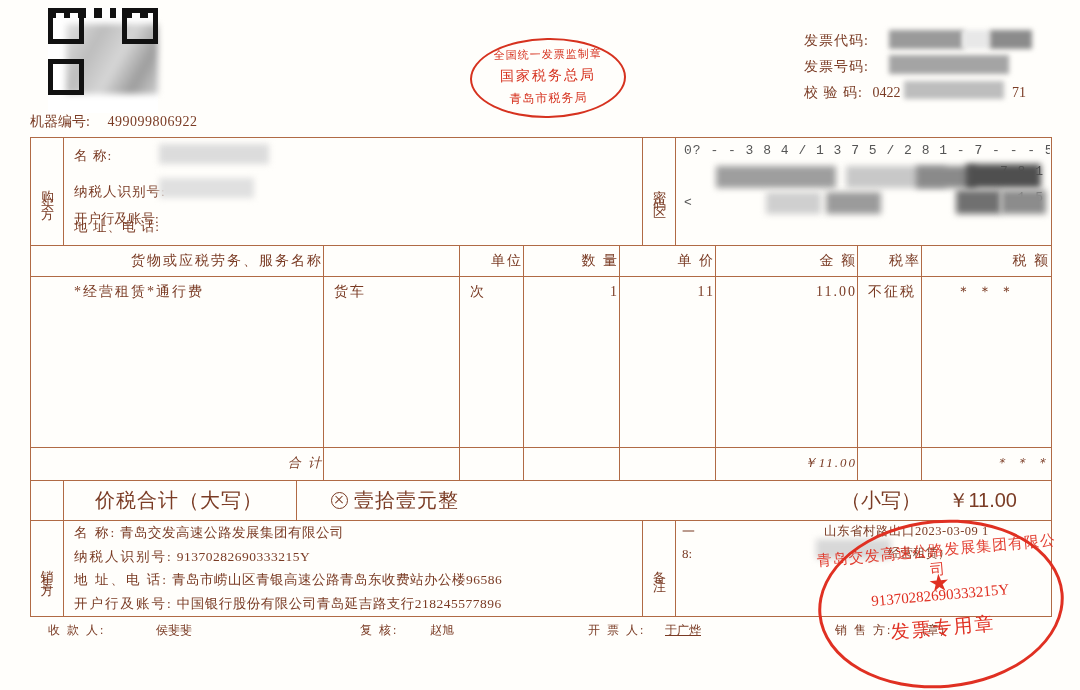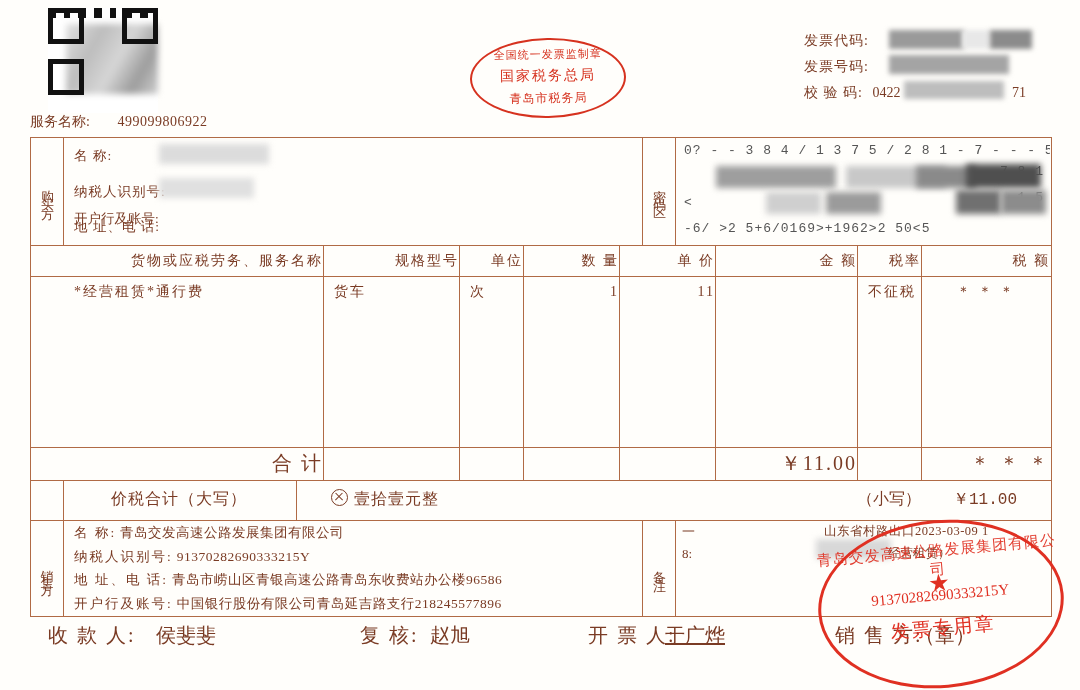--- a/index.html
+++ b/index.html
@@ -110,21 +110,21 @@
   .m4 { left: 100px; top: 1px; width: 100px; height: 18px; background: #bdbdbd; }
 
   
   .machine {
     position: absolute;
     left: 30px; top: 113px;
     font-size: 14px;
     color: #7a3b24;
     font-family: "Liberation Serif", serif;
   }
-  .machine .mv { margin-left: 24px; letter-spacing: 0.5px; }
+  .machine .mv { margin-left: 14px; letter-spacing: 0.5px; }
 
   
   .frame {
     position: absolute;
     left: 30px; top: 137px;
     width: 1020px; height: 478px;
     border: 1px solid #b06a45;
   }
 
   .hline { position: absolute; left: 0; width: 100%; border-top: 1px solid #b06a45; }
@@ -204,31 +204,32 @@
     font-family: "Liberation Serif", serif;
   }
   .itrow .cell { text-align: center; }
   .ralign { text-align: right !important; padding-right: 16px; }
   .lalign { text-align: left !important; padding-left: 10px; }
 
   .sumrow {
     position: absolute;
     left: 0; top: 310px;
     width: 100%; height: 30px;
-    font-size: 20px; color: #7a3b24;
-    font-family: "Liberation Serif", serif;
+    font-size: 13px; color: #7a3b24;
+    font-family: "Liberation Serif", serif;
+    font-style: italic;
   }
 
   
   .totalrow {
     position: absolute;
     left: 0; top: 343px;
     width: 100%; height: 39px;
-    font-size: 16px; color: #7a3b24;
-    font-family: Liberation Mono, monospace;
+    font-size: 20px; color: #7a3b24;
+    font-family: Liberation Sans, sans-serif;
   }
   .totalrow .tw-label {
     position: absolute; left: 33px; top: 0; width: 230px;
     height: 39px; line-height: 39px; text-align: center; letter-spacing: 1px;
   }
   .totalrow .tw-value {
     position: absolute; left: 300px; top: 0; height: 39px; line-height: 39px;
     letter-spacing: 1px;
   }
   .circx {
@@ -292,21 +293,21 @@
   .remark-body .rl { padding-left: 6px; line-height: 22px; }
   .rmask { position: absolute; left: 140px; top: 18px; width: 75px; height: 20px; background: #d8d8d8; filter: blur(3px); }
   .rtext { position: absolute; left: 148px; top: 2px; font-size: 12.5px; color: #7a3b24; letter-spacing: 0.5px; }
   .rtext2 { position: absolute; left: 212px; top: 24px; font-size: 12.5px; color: #7a3b24; }
 
   
   .footer {
     position: absolute;
     left: 30px; top: 622px;
     width: 1020px; height: 30px;
-    font-size: 20px; color: #7a3b24;
+    font-size: 12px; color: #7a3b24;
     font-family: "Liberation Serif", serif;
   }
   .footer span.k { letter-spacing: 2px; }
   .f1 { position: absolute; left: 18px; }
   .f1v { position: absolute; left: 110px; margin-left: 16px; }
   .f2 { position: absolute; left: 330px; }
   .f2v { position: absolute; left: 400px; }
   .f3 { position: absolute; left: 558px; }
   .f3v { position: absolute; left: 635px; text-decoration: underline; }
   .f4 { position: absolute; left: 805px; }
@@ -386,21 +387,21 @@
     </div>
     <div class="row">
       <span class="lbl">校 验 码:</span>
       <span style="margin-left:6px">0422</span>
       <span class="mask m4"></span>
       <span style="position:absolute;left:208px;top:0">71</span>
     </div>
   </div>
 
   <div class="machine">
-    <span>服务名称:</span>
+    <span>机器编号:</span>
     <span class="mv">499099806922</span>
   </div>
 
   <div class="frame">
 
     <div class="hline" style="top:107px"></div>
     <div class="hline" style="top:138px"></div>
     <div class="hline" style="top:309px"></div>
     <div class="hline" style="top:342px"></div>
     <div class="hline" style="top:382px"></div>
@@ -443,50 +444,49 @@
     </div>
     <div style="position:absolute;left:43px;top:72px;font-size:13.5px;color:#7a3b24;font-family:'Liberation Serif',serif;">开户行及账号:</div>
 
     <div class="pw-label">
       <span style="writing-mode:vertical-rl;letter-spacing:8px;">密码区</span>
     </div>
     <div class="pw-body">
       <div class="pw-line">0? -  - 3 8 4 / 1 3 7 5 / 2 8 1 - 7 -  -  - 5 3 &gt; 7 *</div>
       <div class="pw-line"></div>
       <div class="pw-line">&lt;</div>
-      <div class="pw-line">-6/ &gt;2 5+6/0169&gt;+1962&gt;2  50&lt;5</div>
       <div style="position:absolute;right:6px;top:26px">7 8 1</div>
       <div style="position:absolute;right:6px;top:52px">1 5</div>
       <span class="pwmask pw-a"></span>
       <span class="pwmask pw-b"></span>
       <span class="pwmask pw-c"></span>
       <span class="pwmask pw-d"></span>
       <span class="pwmask pw-e"></span>
       <span class="pwmask pw-f"></span>
       <span class="pwmask pw-g"></span>
       <span class="pwmask pw-h"></span>
     </div>
 
     <div class="ithead">
       <div class="cell" style="left:33px;width:259px">货物或应税劳务、服务名称</div>
-      <div class="cell" style="left:293px;width:135px">规格型号</div>
       <div class="cell" style="left:429px;width:63px">单位</div>
       <div class="cell" style="left:493px;width:95px">数  量</div>
       <div class="cell" style="left:589px;width:95px">单  价</div>
       <div class="cell" style="left:685px;width:141px">金  额</div>
       <div class="cell" style="left:827px;width:63px">税率</div>
       <div class="cell" style="left:891px;width:128px">税  额</div>
     </div>
 
     <div class="itrow">
       <div class="cell lalign" style="left:33px;width:259px">*经营租赁*通行费</div>
       <div class="cell lalign" style="left:293px;width:135px">货车</div>
       <div class="cell lalign" style="left:429px;width:63px">次</div>
       <div class="cell ralign" style="left:493px;width:95px">1</div>
       <div class="cell ralign" style="left:589px;width:95px">11</div>
+      <div class="cell ralign" style="left:685px;width:141px">11.00</div>
       <div class="cell lalign" style="left:827px;width:63px">不征税</div>
       <div class="cell" style="left:891px;width:128px">＊ ＊ ＊</div>
     </div>
 
     <div class="sumrow">
       <div class="cell" style="left:33px;width:259px">合        计</div>
       <div class="cell ralign" style="left:685px;width:141px">￥11.00</div>
       <div class="cell" style="left:891px;width:128px">＊ ＊ ＊</div>
     </div>
 

